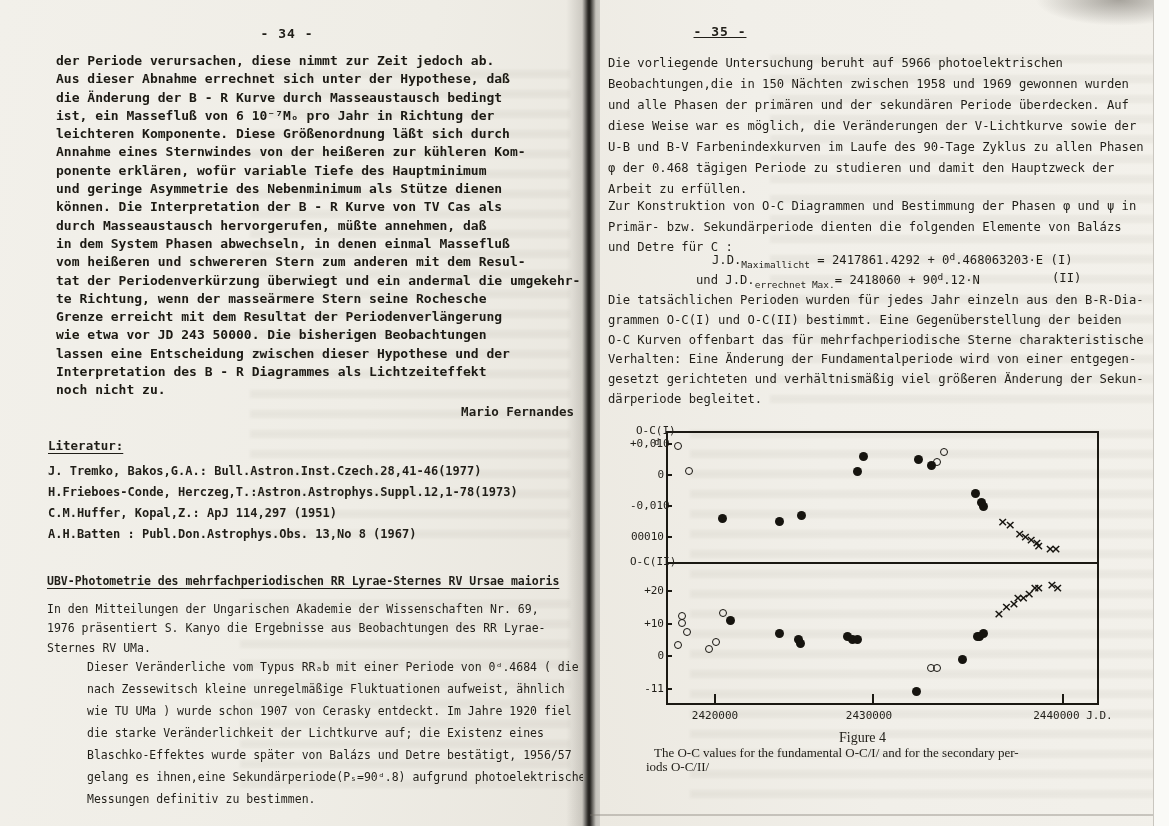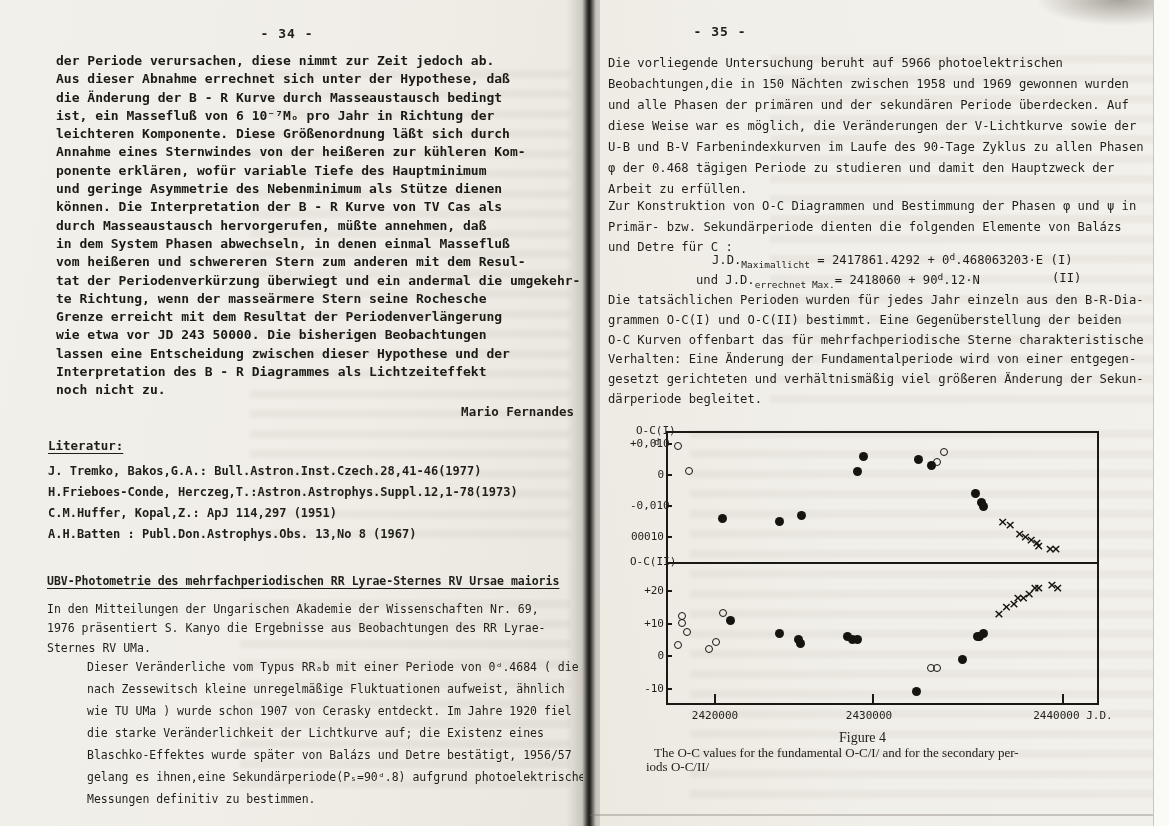--- a/index.html
+++ b/index.html
@@ -110,21 +110,21 @@
 Blaschko-Effektes wurde später von Balázs und Detre bestätigt, 1956/57
 gelang es ihnen,eine Sekundärperiode(Pₛ=90ᵈ.8) aufgrund photoelektrischer
 Messungen definitiv zu bestimmen.</div>
   </div>
 
   <div class="gutter"></div>
 
   <div class="page page-right">
     <div class="ghost" style="left:170px;top:55px;width:390px;height:360px;"></div>
     <div class="ghost" style="left:90px;top:430px;width:470px;height:370px;"></div>
-    <div class="pn" style="left:0;top:24px;width:240px;text-align:center;">- 35 -</div>
+    <div class="pn" style="left:0;top:24px;width:240px;text-align:center;text-decoration:underline;">- 35 -</div>
     <div class="p35-para1 lines">Die vorliegende Untersuchung beruht auf 5966 photoelektrischen
 Beobachtungen,die in 150 Nächten zwischen 1958 und 1969 gewonnen wurden
 und alle Phasen der primären und der sekundären Periode überdecken. Auf
 diese Weise war es möglich, die Veränderungen der V-Lichtkurve sowie der
 U-B und B-V Farbenindexkurven im Laufe des 90-Tage Zyklus zu allen Phasen
 φ der 0.468 tägigen Periode zu studieren und damit den Hauptzweck der
 Arbeit zu erfüllen.</div>
     <div class="p35-para2 lines">Zur Konstruktion von O-C Diagrammen und Bestimmung der Phasen φ und ψ in
 Primär- bzw. Sekundärperiode dienten die folgenden Elemente von Balázs
 und Detre für C :</div>
@@ -180,21 +180,21 @@
         <div class="mk mk-x" style="left: 403.3px; top: 117.3px;">×</div>
         <div class="mk mk-x" style="left: 414.7px; top: 120.4px;">×</div>
         <div class="mk mk-x" style="left: 420.4px; top: 120.4px;">×</div>
         <div class="axis-name" style="left: 0px; top: 131px;">O-C(II)</div>
         <div class="ytick-label" style="top: 161px;">+20</div>
         <div class="ytick-mark" style="left: 36px; top: 166px;"></div>
         <div class="ytick-label" style="top: 193.5px;">+10</div>
         <div class="ytick-mark" style="left: 36px; top: 198.5px;"></div>
         <div class="ytick-label" style="top: 226px;">0</div>
         <div class="ytick-mark" style="left: 36px; top: 231px;"></div>
-        <div class="ytick-label" style="top: 258.5px;">-10</div>
+        <div class="ytick-label" style="top: 258.5px;">-11</div>
         <div class="ytick-mark" style="left: 36px; top: 263.5px;"></div>
         <div class="mk mk-open" style="left: 43.66px; top: 217.25px;"></div>
         <div class="mk mk-open" style="left: 48.4px; top: 188px;"></div>
         <div class="mk mk-open" style="left: 48.4px; top: 194.5px;"></div>
         <div class="mk mk-open" style="left: 53.14px; top: 204.25px;"></div>
         <div class="mk mk-open" style="left: 75.26px; top: 220.5px;"></div>
         <div class="mk mk-open" style="left: 81.58px; top: 214px;"></div>
         <div class="mk mk-open" style="left: 89.48px; top: 184.75px;"></div>
         <div class="mk mk-open" style="left: 296.9px; top: 240px;"></div>
         <div class="mk mk-open" style="left: 302.6px; top: 240px;"></div>

